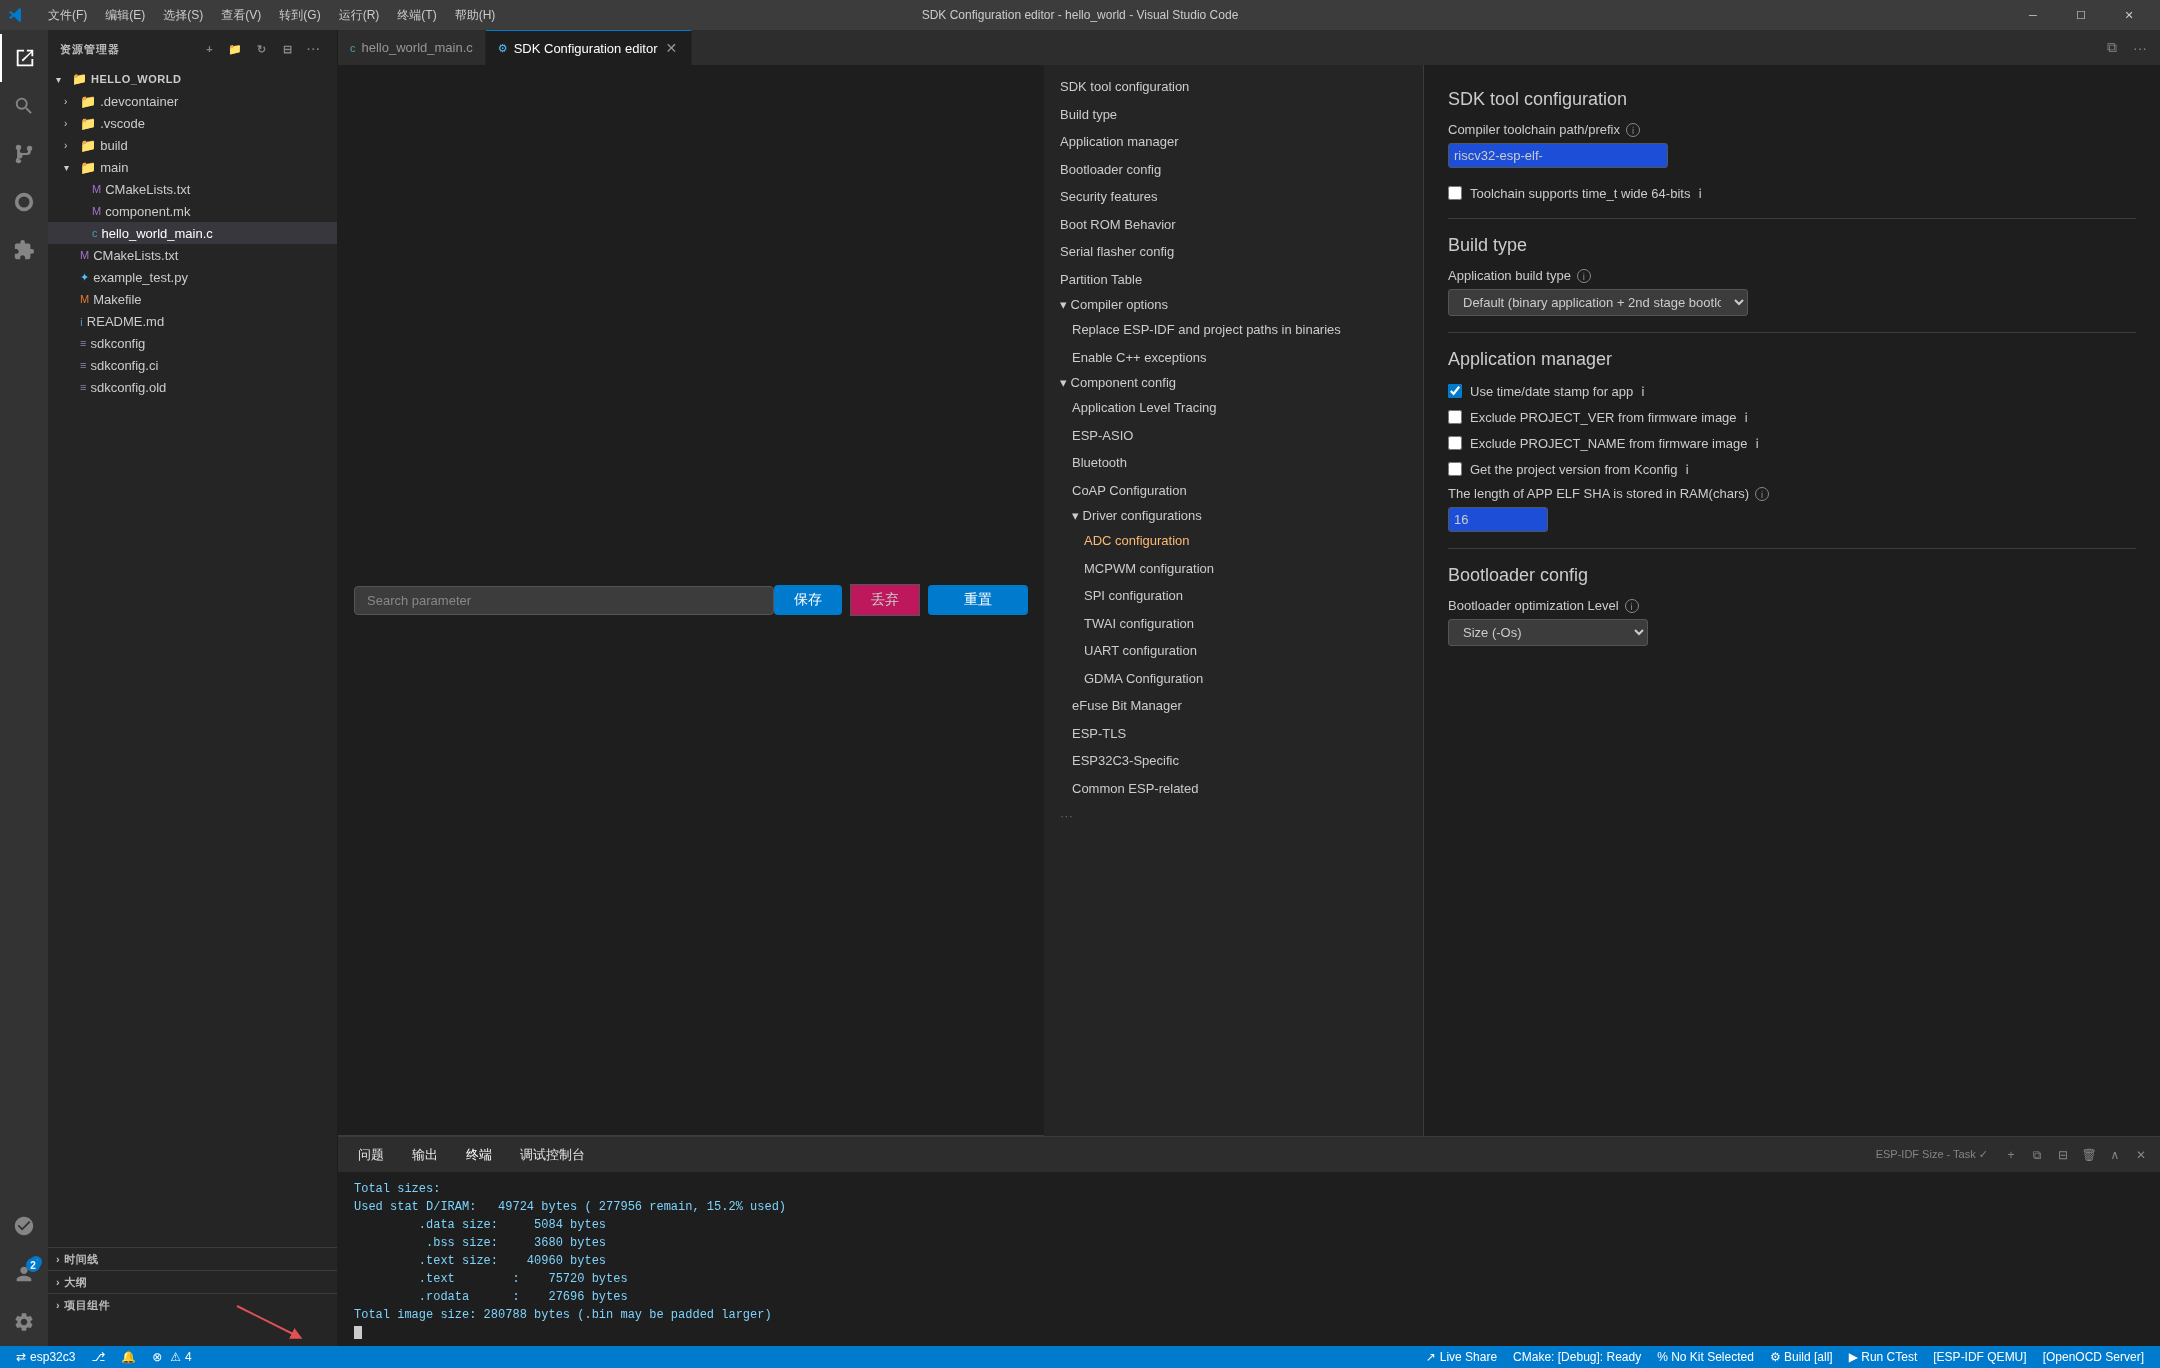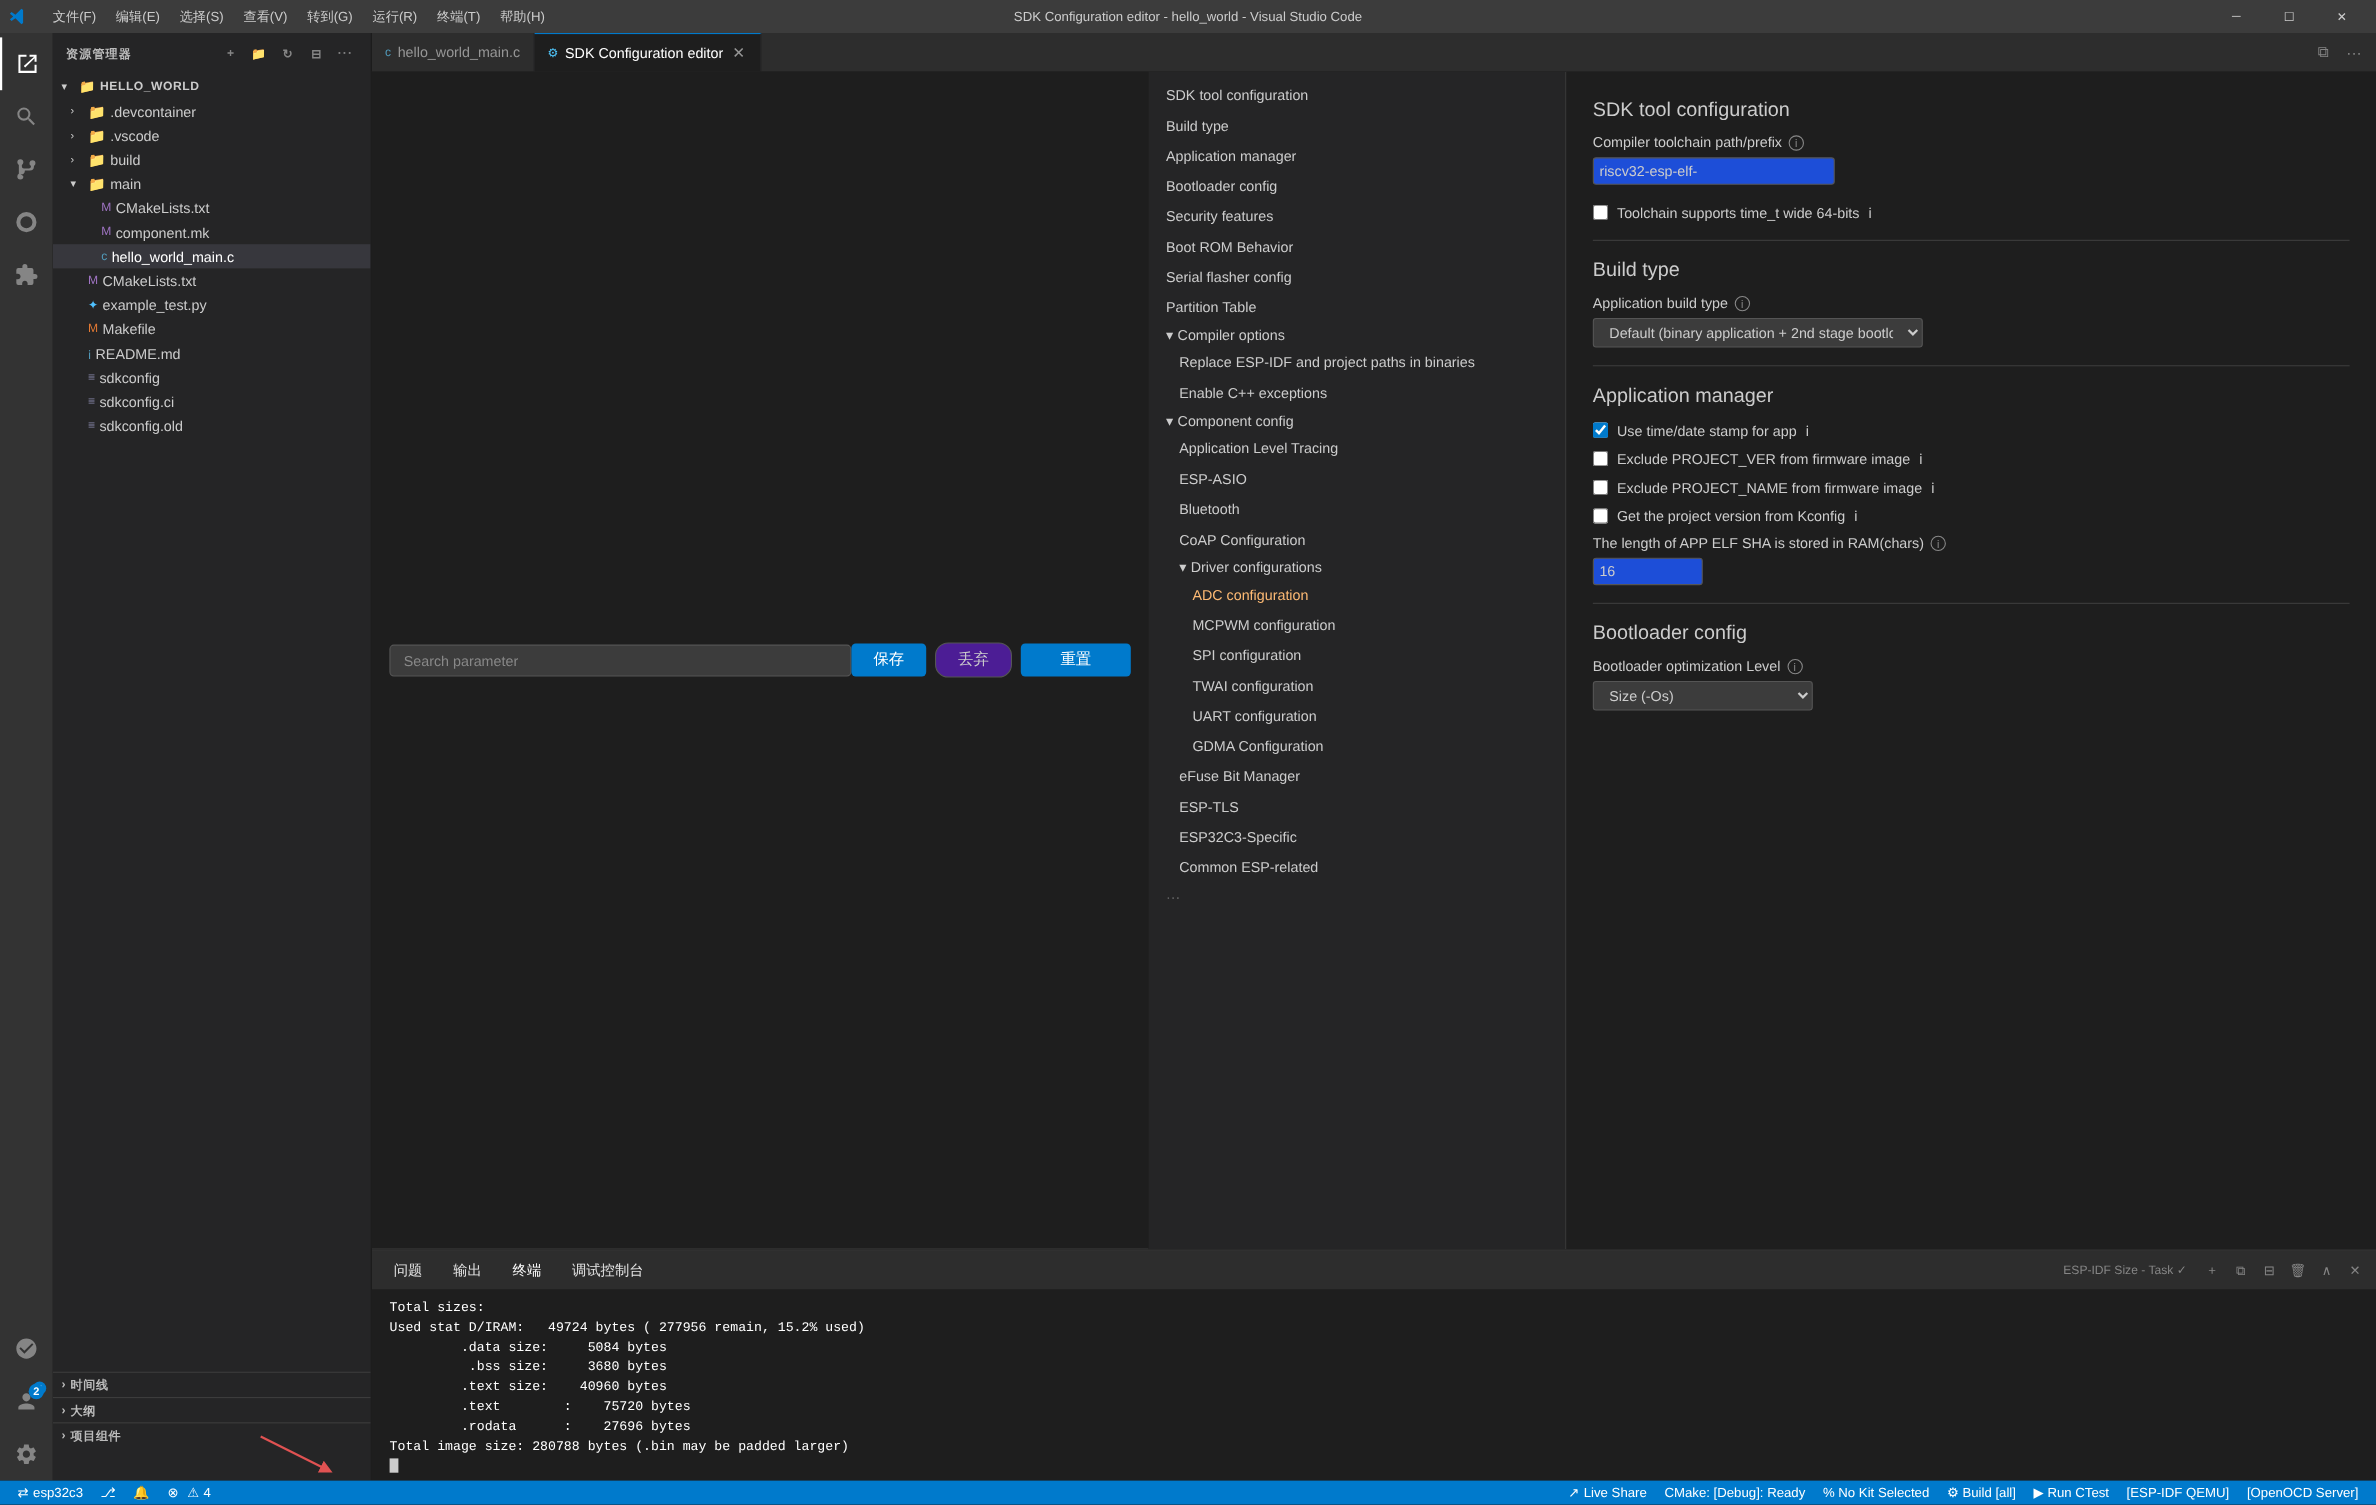--- a/index.html
+++ b/index.html
@@ -310,25 +310,25 @@
       background: #007acc;
       color: white;
       border: none;
       padding: 6px 20px;
       border-radius: 4px;
       cursor: pointer;
       font-size: 14px;
       font-weight: 500;
     }
     .btn-discard {
-      background: #4c1d95;
+      background: #be185d;
       color: #cccccc;
       border: 1px solid #555;
       padding: 6px 20px;
-      border-radius: 12px;
+      border-radius: 0;
       cursor: pointer;
       font-size: 14px;
     }
     .btn-reset {
       background: #007acc;
       color: white;
       border: none;
       padding: 6px 36px;
       border-radius: 4px;
       cursor: pointer;
@@ -470,21 +470,21 @@
       cursor: pointer;
       color: #858585;
       border-radius: 3px;
       font-size: 12px;
     }
     .terminal-content {
       flex: 1;
       padding: 8px 16px;
       font-family: 'Consolas', 'Courier New', monospace;
       font-size: 12px;
-      color: #ffffff;
+      color: #7dd3fc;
       overflow-y: auto;
       line-height: 1.5;
     }
     .terminal-line { white-space: pre; }
     .terminal-cursor {
       display: inline-block;
       width: 8px;
       height: 13px;
       background: #cccccc;
       vertical-align: middle;

